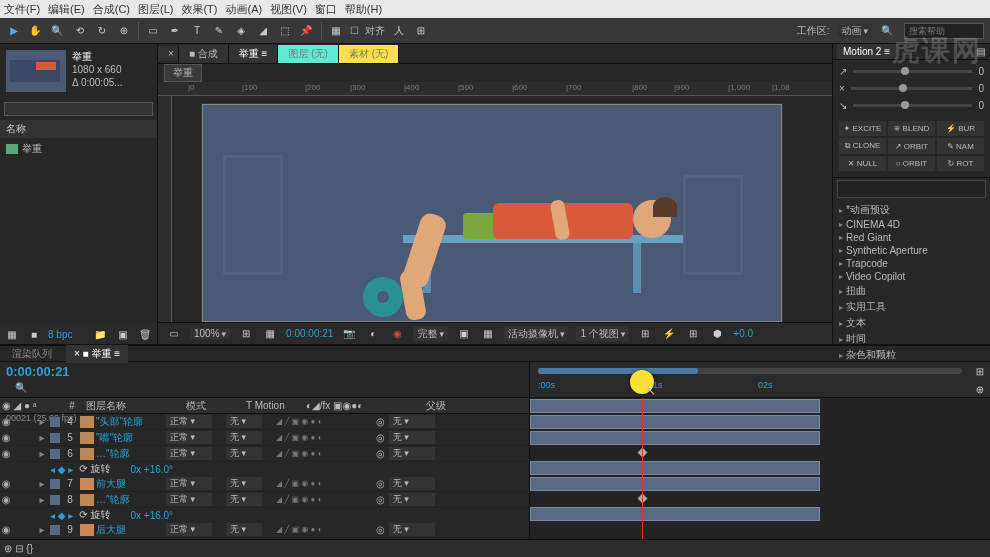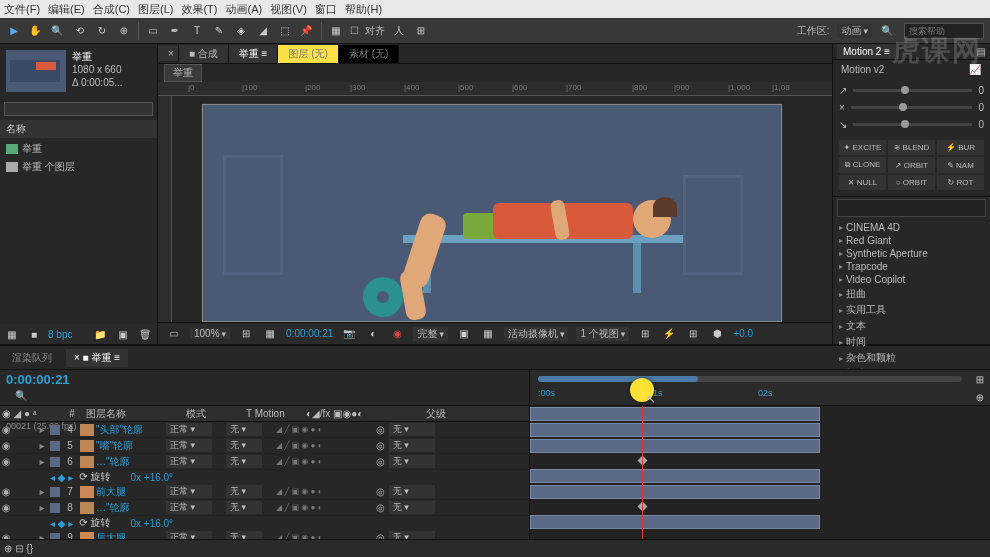--- a/index.html
+++ b/index.html
@@ -46,21 +46,21 @@
 .slider::after{content:"";position:absolute;width:8px;height:8px;background:#999;border-radius:50%;top:-3px;left:40%}
 .btn-grid{display:grid;grid-template-columns:1fr 1fr 1fr;gap:2px;margin-top:4px}
 .btn-cell{background:#333;padding:3px 2px;text-align:center;font-size:8px;display:flex;align-items:center;justify-content:center;gap:2px}
 .fx-panel{flex:1;border-top:1px solid #111}
 .fx-tabs{height:20px;display:flex;align-items:center;padding:0 4px;gap:8px;border-bottom:1px solid #111}
 .fx-search{height:18px;background:#222;margin:2px 4px;border:1px solid #444}
 .fx-tree{padding:2px}
 .fx-item{padding:1px 4px;font-size:10px;color:#bbb;display:flex;align-items:center;gap:3px}
 .fx-item::before{content:"▸";font-size:8px;color:#888}
 .timeline-panel{height:213px;background:#272727;border-top:2px solid #111;display:flex;flex-direction:column}
-.tl-tabs{height:24px;display:flex;align-items:center;padding:0 4px;gap:6px;border-bottom:1px solid #111}
+.tl-tabs{height:16px;display:flex;align-items:center;padding:0 4px;gap:6px;border-bottom:1px solid #111}
 .tl-tab{padding:2px 8px;font-size:10px;color:#888}
 .tl-tab.active{color:#fff;background:#333}
 .tl-head{height:36px;display:flex;border-bottom:1px solid #111}
 .tl-head-left{width:530px;display:flex;flex-direction:column;border-right:1px solid #111}
 .tl-time{padding:2px 6px}
 .timecode{color:#2a9fd6;font-size:13px;font-weight:bold}
 .tl-fps{color:#888;font-size:9px}
 .tl-head-mid{flex:1;position:relative;background:#2a2a2a}
 .tl-ruler{position:relative;height:100%}
 .tl-tick{position:absolute;font-size:9px;color:#2a9fd6;top:18px}
@@ -170,42 +170,38 @@
         <div>Δ 0:00:05...</div>
       </div>
     </div>
     <div style="padding:4px"><input style="width: 100%; background: rgb(51, 51, 51); border: 1px solid rgb(85, 85, 85); height: 14px;"></div>
     <div class="proj-label">名称</div>
     <div class="proj-tree">
       <div class="proj-item">
           <span class="comp-ico"></span>
           <span>举重</span>
         </div>
-      <div class="proj-item">
-          <span class="folder-ico"></span>
-          <span>举重 个图层</span>
-        </div>
     </div>
     <div class="proj-foot">
       <span class="tool-icon">▦</span>
       <span class="tool-icon">■</span>
       <span style="color:#2a9fd6">8 bpc</span>
       <span style="margin-left:auto" class="tool-icon">📁</span>
       <span class="tool-icon">▣</span>
       <span class="tool-icon">🗑</span>
     </div>
   </div>
 
   <div class="preview-panel">
     <div class="preview-tabs">
       <span class="prev-tab x">×</span>
       <span class="prev-tab">■ 合成</span>
       <span class="prev-tab" style="color:#fff">举重 ≡</span>
-      <span class="prev-tab" style="background:#fde047;color:#777">图层 (无)</span>
-      <span class="prev-tab" style="background:#000000;color:#777">素材 (无)</span>
+      <span class="prev-tab" style="background:#5eead4;color:#777">图层 (无)</span>
+      <span class="prev-tab" style="background:#fde047;color:#777">素材 (无)</span>
     </div>
     <div class="sub-tabs">
         <span class="sub-tab">举重</span>
       </div>
     <div class="ruler-h">
       <span style="left:30px">|0</span>
         <span style="left:84px">|100</span>
         <span style="left:147px">|200</span>
         <span style="left:192px">|300</span>
         <span style="left:246px">|400</span>
@@ -257,24 +253,20 @@
       <span class="tool-icon">⬢</span>
       <span style="color:#2a9fd6">+0.0</span>
     </div>
   </div>
 
   <div class="right-panel">
     <div class="motion-tabs">
         <span class="panel-tab active">Motion 2 ≡</span>
         <span style="margin-left:auto">▤</span>
       </div>
-    <div style="padding:4px 8px;font-size:10px;color:#ccc;display:flex;justify-content:space-between">
-        <span>Motion v2</span>
-        <span>📈</span>
-      </div>
     <div class="motion-body">
       <div class="slider-row">
           <span>↗</span>
           <div class="slider"></div>
           <span>0</span>
         </div>
       <div class="slider-row">
           <span>×</span>
           <div class="slider"></div>
           <span>0</span>
@@ -292,20 +284,21 @@
         <div class="btn-cell">↗ ORBIT</div>
         <div class="btn-cell">✎ NAM</div>
         <div class="btn-cell">✕ NULL</div>
         <div class="btn-cell">○ ORBIT</div>
         <div class="btn-cell">↻ ROT</div>
       </div>
     </div>
     <div class="fx-panel">
       <div class="fx-search"></div>
       <div class="fx-tree" id="fx-tree">
+          <div class="fx-item">*动画预设</div>
           <div class="fx-item">CINEMA 4D</div>
           <div class="fx-item">Red Giant</div>
           <div class="fx-item">Synthetic Aperture</div>
           <div class="fx-item">Trapcode</div>
           <div class="fx-item">Video Copilot</div>
           <div class="fx-item">扭曲</div>
           <div class="fx-item">实用工具</div>
           <div class="fx-item">文本</div>
           <div class="fx-item">时间</div>
           <div class="fx-item">杂色和颗粒</div>

